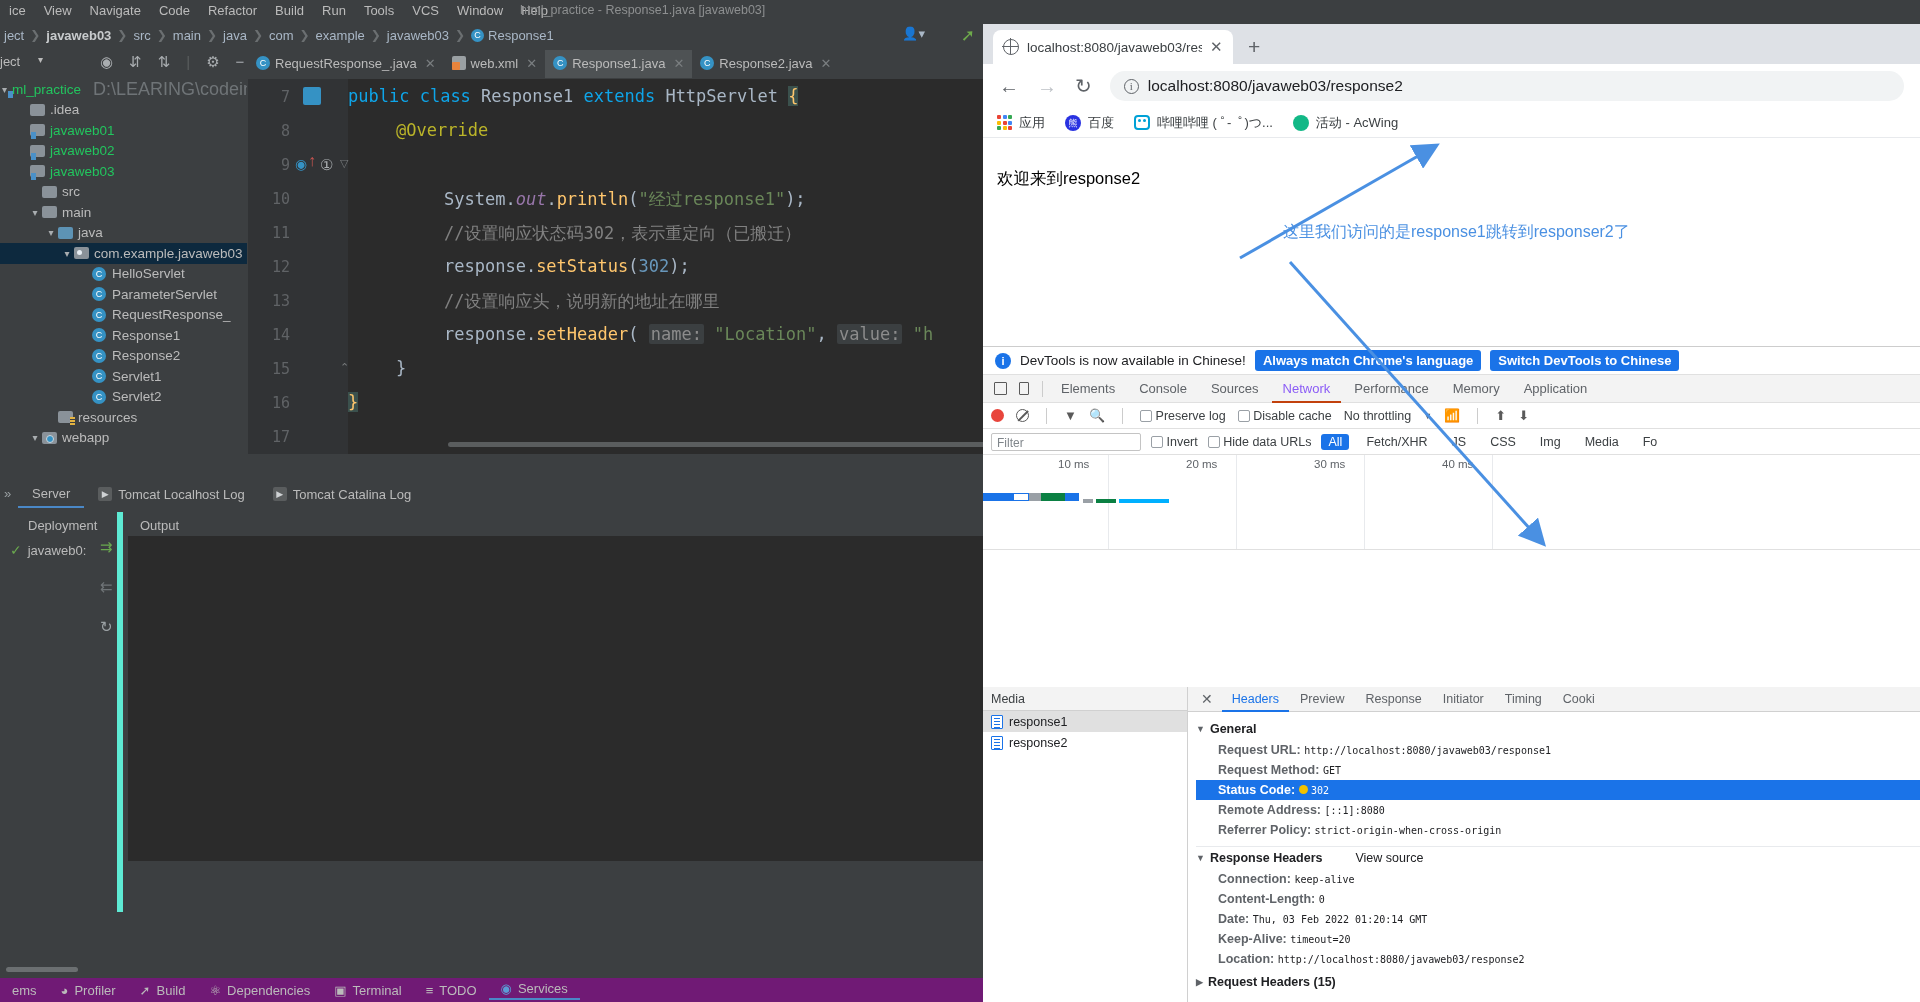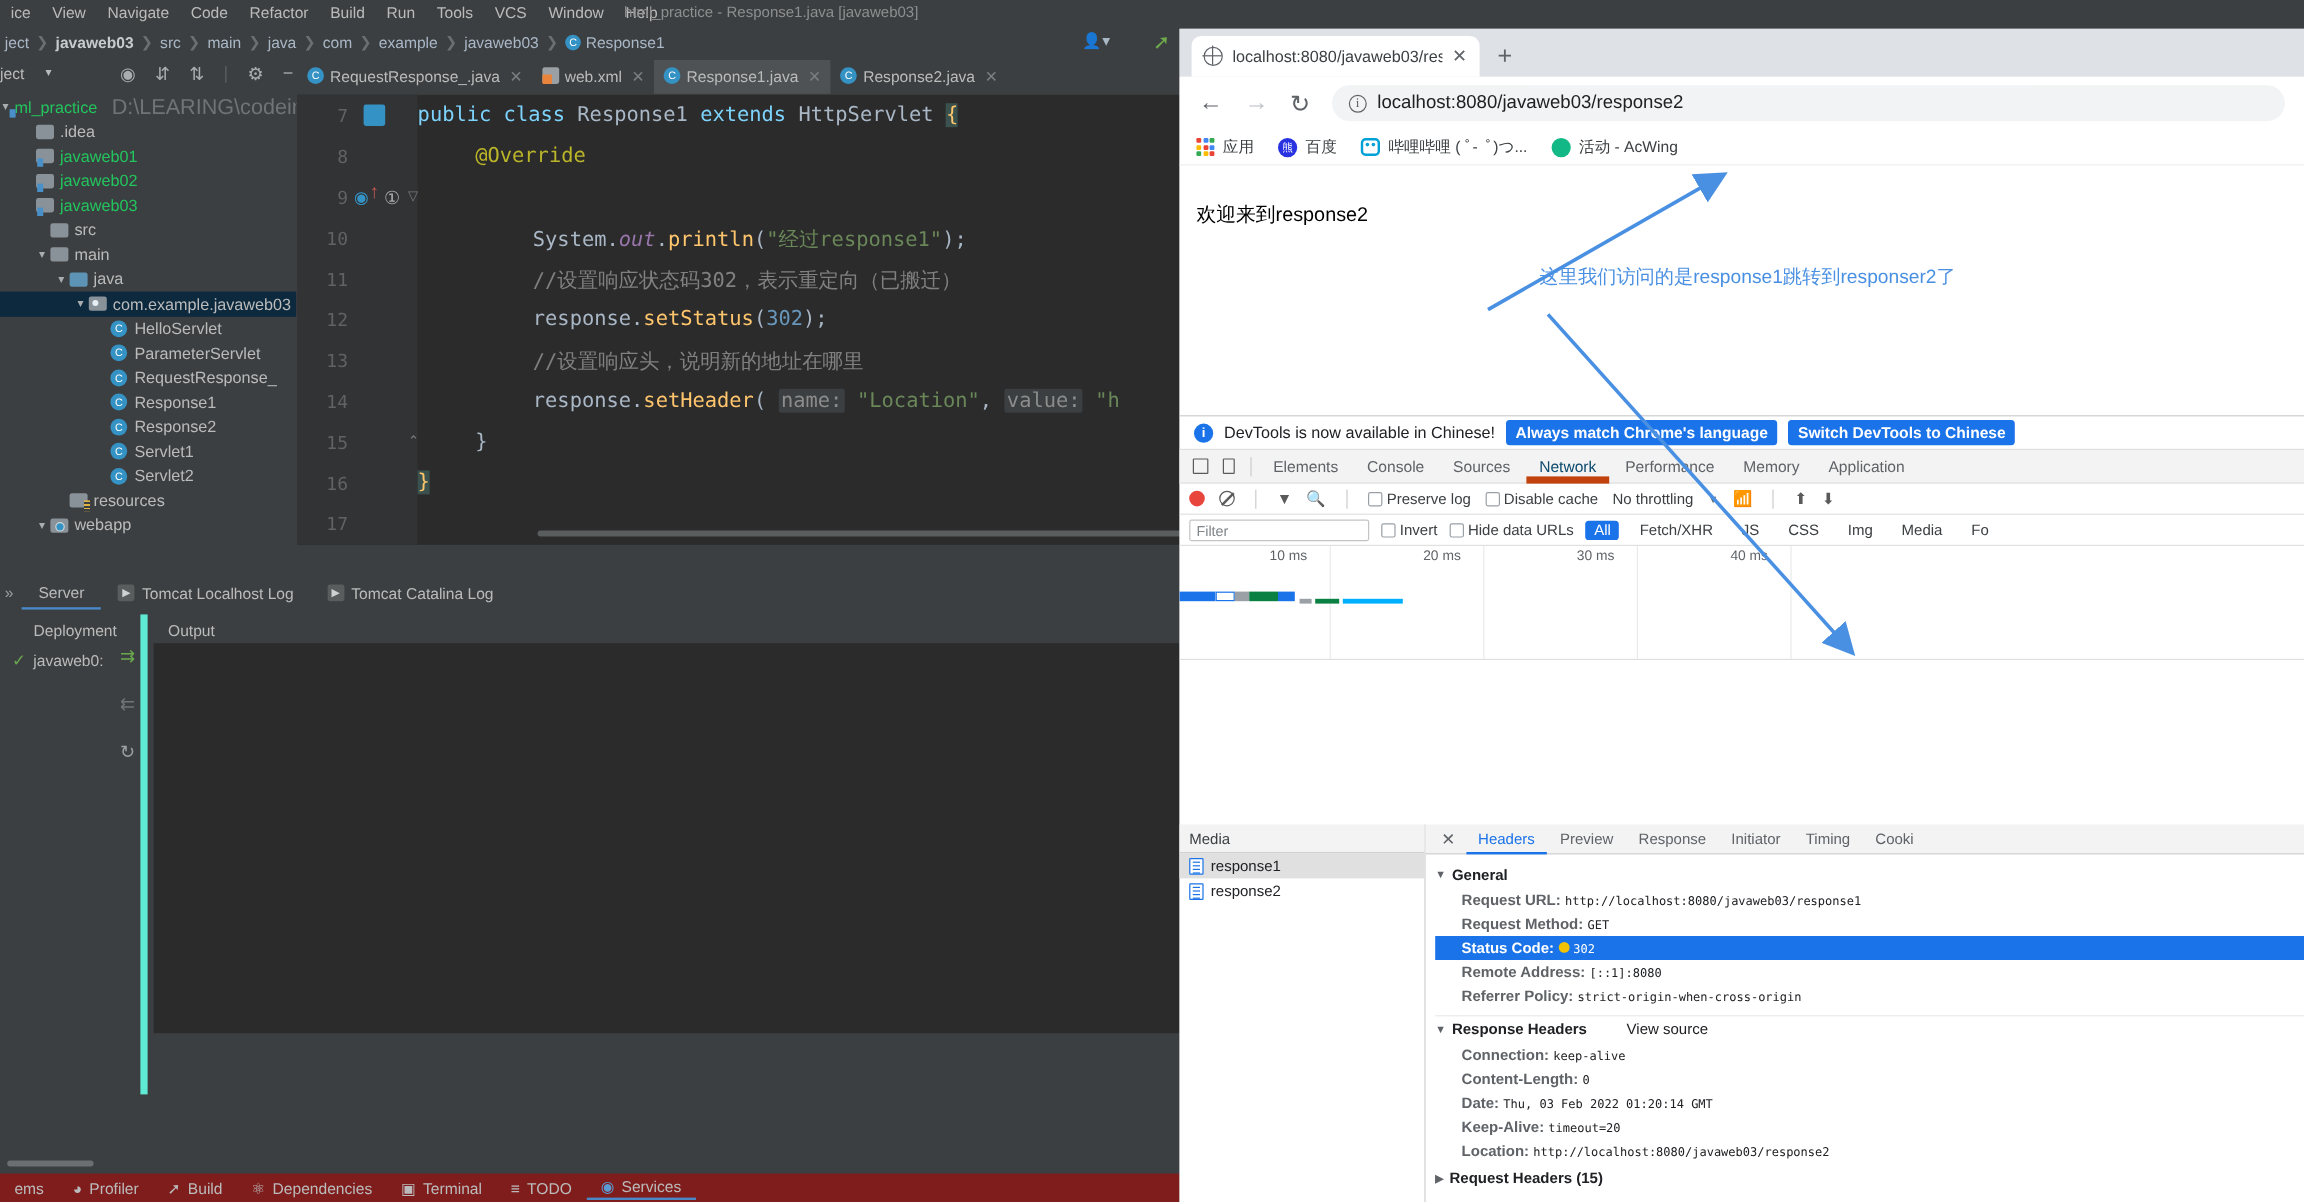--- a/index.html
+++ b/index.html
@@ -61,21 +61,21 @@
   .cls-ic { width:14px;height:14px;border-radius:50%;background:#3592c4;color:#fff;
             font-size:9px;line-height:14px;text-align:center; margin-right:6px; display:inline-block; }
 
   
   .editor { position:absolute; left:248px; top:79px; width:735px; height:375px; background:#2b2b2b; }
   .gutter { position:absolute; left:0; top:0; width:100px; height:375px; background:#313335; }
   .lnum { position:absolute; right:58px; font-size:15px; color:#606366; font-family:"DejaVu Sans Mono", monospace; }
   .code { position:absolute; left:100px; top:0; width:635px; height:375px; font-family:"DejaVu Sans Mono", monospace;
           font-size:17px; white-space:nowrap; }
   .cl { position:absolute; left:0; }
-  .kw{color:#7dd3fc;} .cls{color:#a9b7c6;} .mth{color:#ffc66d;}
+  .kw{color:#0ea5e9;} .cls{color:#a9b7c6;} .mth{color:#ffc66d;}
   .str{color:#6a8759;} .num{color:#6897bb;} .cmt{color:#808080;} .ann{color:#bbb529;}
   .fld{color:#9876aa; font-style:italic;} .hint{color:#8c8c8c; background:#3b3f41; padding:0 2px; border-radius:2px;}
   .brace-hl{background:#3b514d; color:#ffc66d;}
   .ed-scroll-h { position:absolute; left:100px; bottom:7px; width:610px; height:5px; background:#5a5d5e; border-radius:3px; }
 
   
   .bpanel { position:absolute; left:0; top:470px; width:983px; height:532px; background:#3c3f41; }
   .btabs { position:absolute; left:0; top:10px; height:28px; display:flex; 
            font-size:13px; color:#bbbbbb; }
   .btab { display:flex; align-items:center; gap:6px; padding:0 14px; height:28px; white-space:nowrap; }
@@ -88,21 +88,21 @@
   .dep-hd { font-size:13px; color:#bbbbbb; padding:6px 10px; }
   .out-hd { position:absolute; left:140px; top:48px; font-size:13px; color:#bbbbbb; }
   .dep-item { position:absolute; left:10px; top:72px; display:flex; align-items:center; gap:6px;
               font-size:13px; color:#bbbbbb; white-space:nowrap; }
   .ok { color:#6aa84f; font-size:14px; }
   .side-acts { position:absolute; left:100px; top:68px; display:flex; flex-direction:column; gap:22px;
                align-items:center; color:#9aa0a3; font-size:15px; }
   .console { position:absolute; left:128px; top:66px; width:855px; height:325px; background:#2b2b2b; }
   .h-scroll-b { position:absolute; left:6px; bottom:30px; width:72px; height:5px; background:#6b6f71; border-radius:3px; }
 
-  .statusbar { position:absolute; left:0; bottom:0; width:983px; height:24px; background:#7f1d1d;
+  .statusbar { position:absolute; left:0; bottom:0; width:983px; height:24px; background:#701a75;
                display:flex; align-items:center; font-size:13px; color:#bbbbbb; }
   .sb { display:flex; align-items:center; gap:6px; padding:0 12px; white-space:nowrap; }
   .sb.active { border-bottom:2px solid #4a88c7; padding-bottom:2px; }
   .left-rail { position:absolute; left:0; top:520px; width:18px; font-size:11px; color:#9aa0a3; }
   .rail-lbl { writing-mode:vertical-rl; margin:6px 0; }
 
   
   .browser { position:absolute; left:983px; top:24px; width:937px; height:978px; background:#fff;
              font-family:"Liberation Sans", sans-serif; }
   .chrome-top { position:absolute; left:0; top:0; width:937px; height:40px; background:#dee1e6; }
@@ -153,21 +153,21 @@
   .bluebtn { background:#1a73e8; color:#fff; border-radius:3px; padding:3px 8px; font-size:13px;
              font-weight:bold; white-space:nowrap; }
 
   .dt-tabs { height:28px; display:flex; align-items:center; gap:2px; padding:0 6px;
              border-bottom:1px solid #e0e0e0; background:#f3f3f3; }
   .dt-ic { width:22px; height:20px; display:flex; align-items:center; justify-content:center;
            color:#5a5a5a; font-size:13px; }
   .dt-ic .cursor-box { width:13px;height:13px;border:1.4px solid #5a5a5a; border-radius:1px; position:relative;}
   .dt-ic .dev-box { width:10px;height:13px;border:1.4px solid #5a5a5a; border-radius:1px; }
   .dt-tab { padding:0 11px; height:28px; line-height:28px; font-size:13px; color:#5f6368; white-space:nowrap; }
-  .dt-tab.active { color:#0c4a6e; border-bottom:6px solid #c2410c; font-weight:500; }
+  .dt-tab.active { color:#8b5cf6; border-bottom:2px solid #c2410c; font-weight:500; }
   .dt-sep { width:1px; height:16px; background:#ccc; margin:0 5px; }
 
   .dt-toolbar { height:26px; display:flex; align-items:center; gap:12px; padding:0 8px;
                 border-bottom:1px solid #e0e0e0; font-size:12.5px; color:#3c4043; }
   .recdot { width:13px;height:13px;border-radius:50%;background:#e8453c; }
   .clr-ic { width:13px;height:13px;border-radius:50%;border:1.6px solid #5a5a5a; position:relative; }
   .clr-ic::after{content:"";position:absolute;left:-1.5px;top:5px;width:14px;height:1.5px;background:#5a5a5a;transform:rotate(-45deg);}
   .funnel { color:#5a5a5a; font-size:13px; }
   .cbx { width:12px;height:12px;border:1.4px solid #9aa0a6; border-radius:2px; display:inline-block; vertical-align:-2px; }
   .sel-box { font-size:12.5px; color:#3c4043; }

